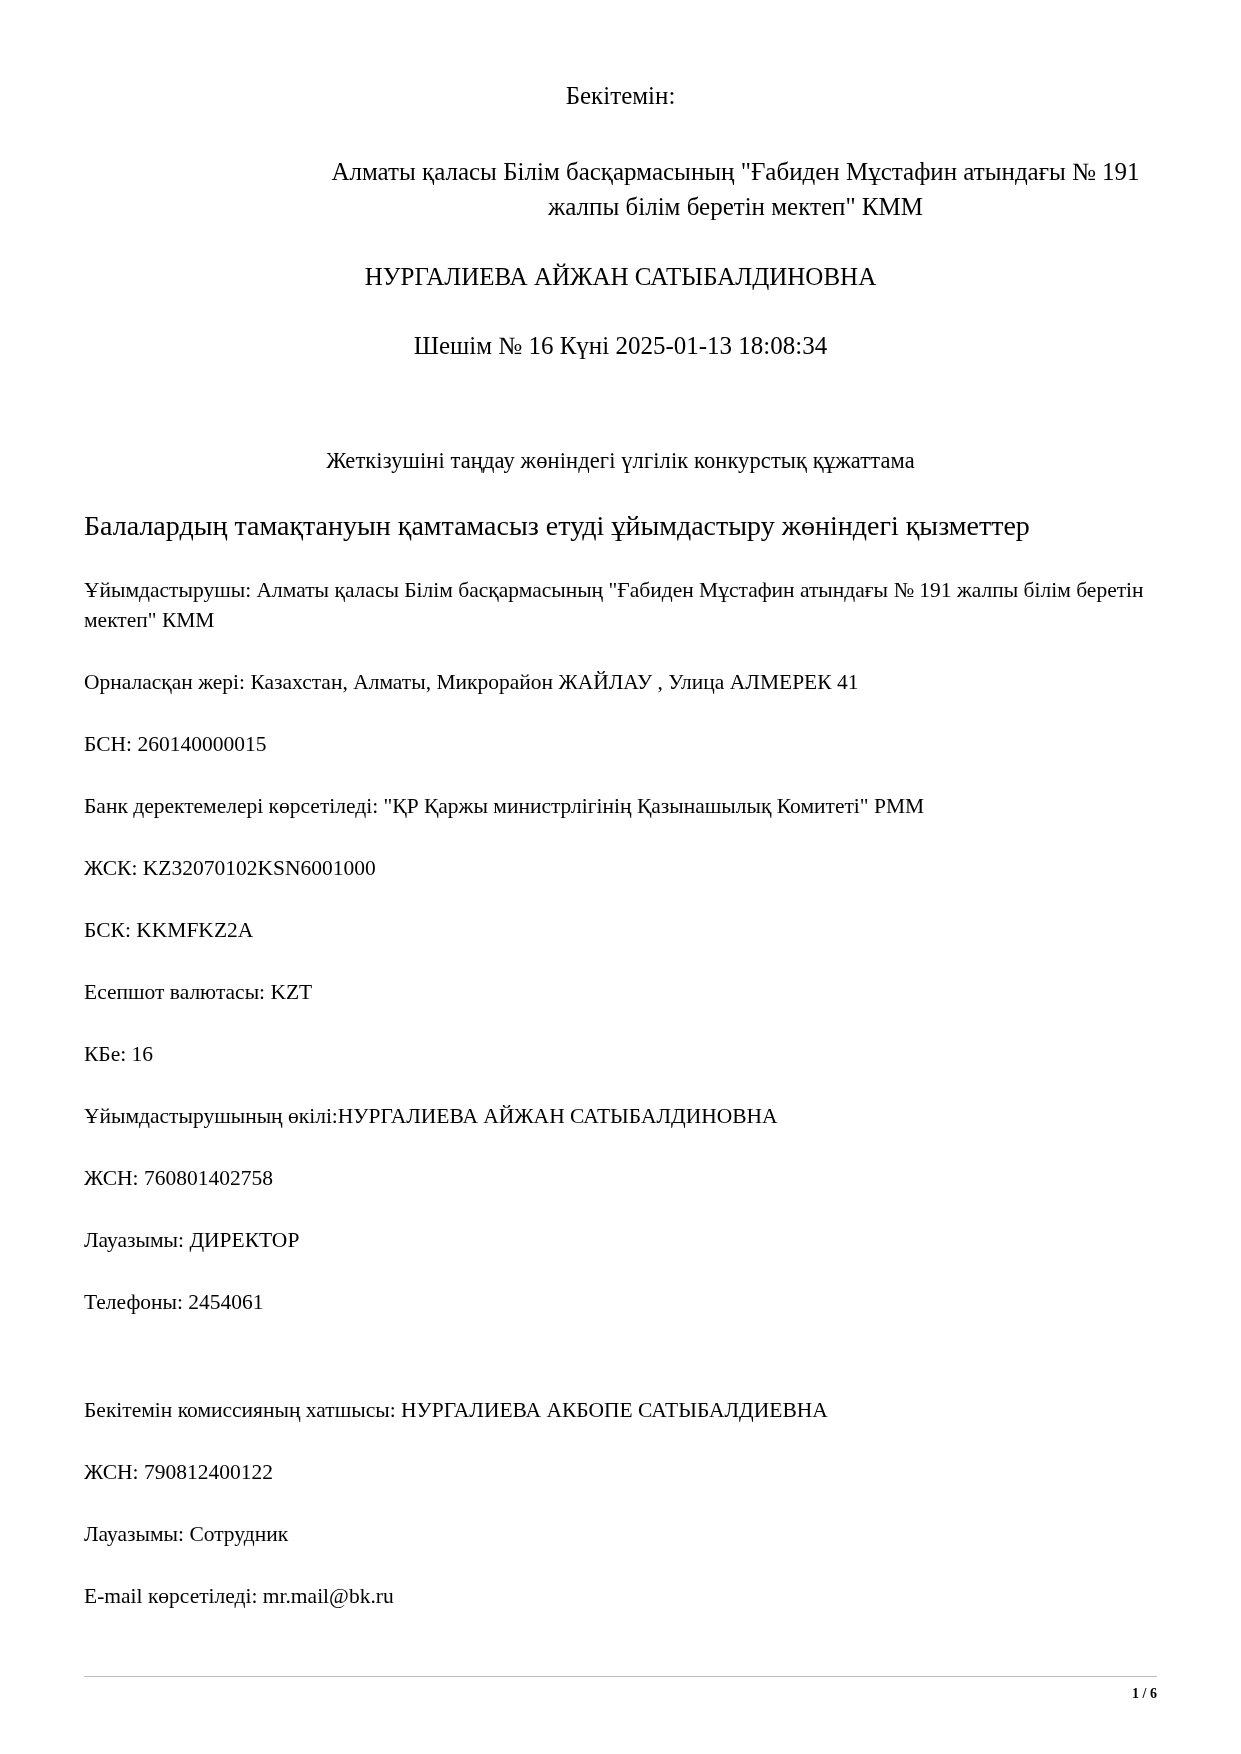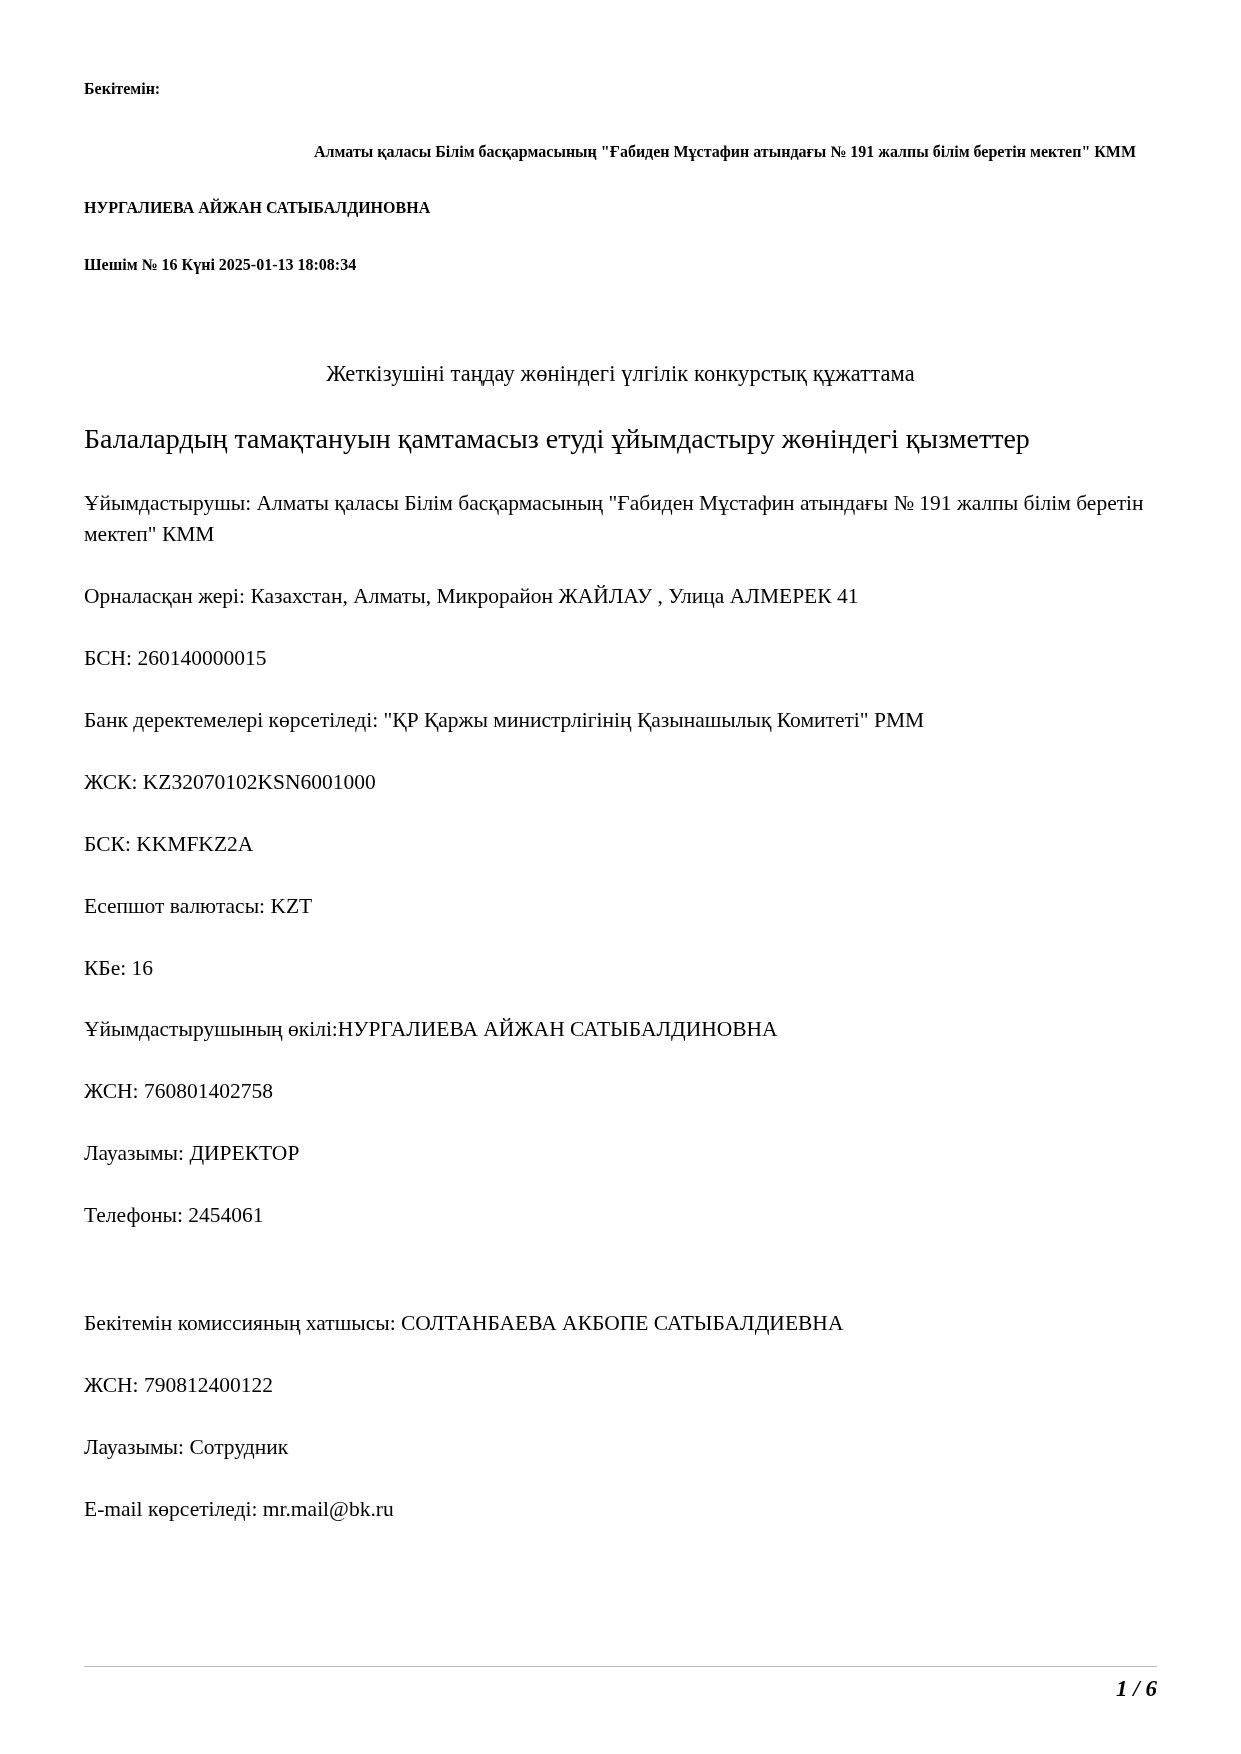--- a/index.html
+++ b/index.html
@@ -17,24 +17,23 @@
     width: 1241px;
     height: 1754px;
     margin: 0 auto;
     background: #ffffff;
     padding: 78px 84px 0 84px;
     overflow: hidden;
   }
 
   
   .header-block {
-    text-align: left;
-    font-size: 16px;
+    text-align: center;
+    font-size: 25px;
     line-height: 1.42;
-    font-weight: bold;
   }
   .header-line {
     margin: 0 0 26px 0;
   }
   .header-approve {
     margin: 0 0 40px 0;
   }
   .header-org {
     margin: 0 0 34px 0;
     padding-left: 230px;
@@ -78,23 +77,22 @@
     left: 84px;
     right: 84px;
     bottom: 52px;
   }
   .footer-rule {
     border-top: 1px solid #bdbdbd;
     width: 100%;
   }
   .footer-page {
     text-align: right;
-    font-style: italic;
     font-weight: bold;
-    font-size: 23px;
+    font-size: 14px;
     padding-top: 9px;
   }
 </style>
 </head>
 <body>
 
 <div class="page">
 
   <div class="header-block">
     <div class="header-line header-approve">Бекітемін:</div>
@@ -128,21 +126,21 @@
 
     <p class="p">ЖСН: 760801402758</p>
 
     <p class="p">Лауазымы: ДИРЕКТОР</p>
 
     <p class="p">Телефоны: 2454061</p>
 
 
     <div class="spacer-big"></div>
 
-    <p class="p"><b>Бекітемін комиссияның хатшысы:</b><span> СОЛТАНБАЕВА АКБОПЕ САТЫБАЛДИЕВНА</span></p>
+    <p class="p"><b>Бекітемін комиссияның хатшысы:</b><span> НУРГАЛИЕВА АКБОПЕ САТЫБАЛДИЕВНА</span></p>
 
     <p class="p">ЖСН: 790812400122</p>
 
     <p class="p">Лауазымы: Сотрудник</p>
 
 
     <p class="p">E-mail көрсетіледі: mr.mail@bk.ru</p>
 
   </div>
 

